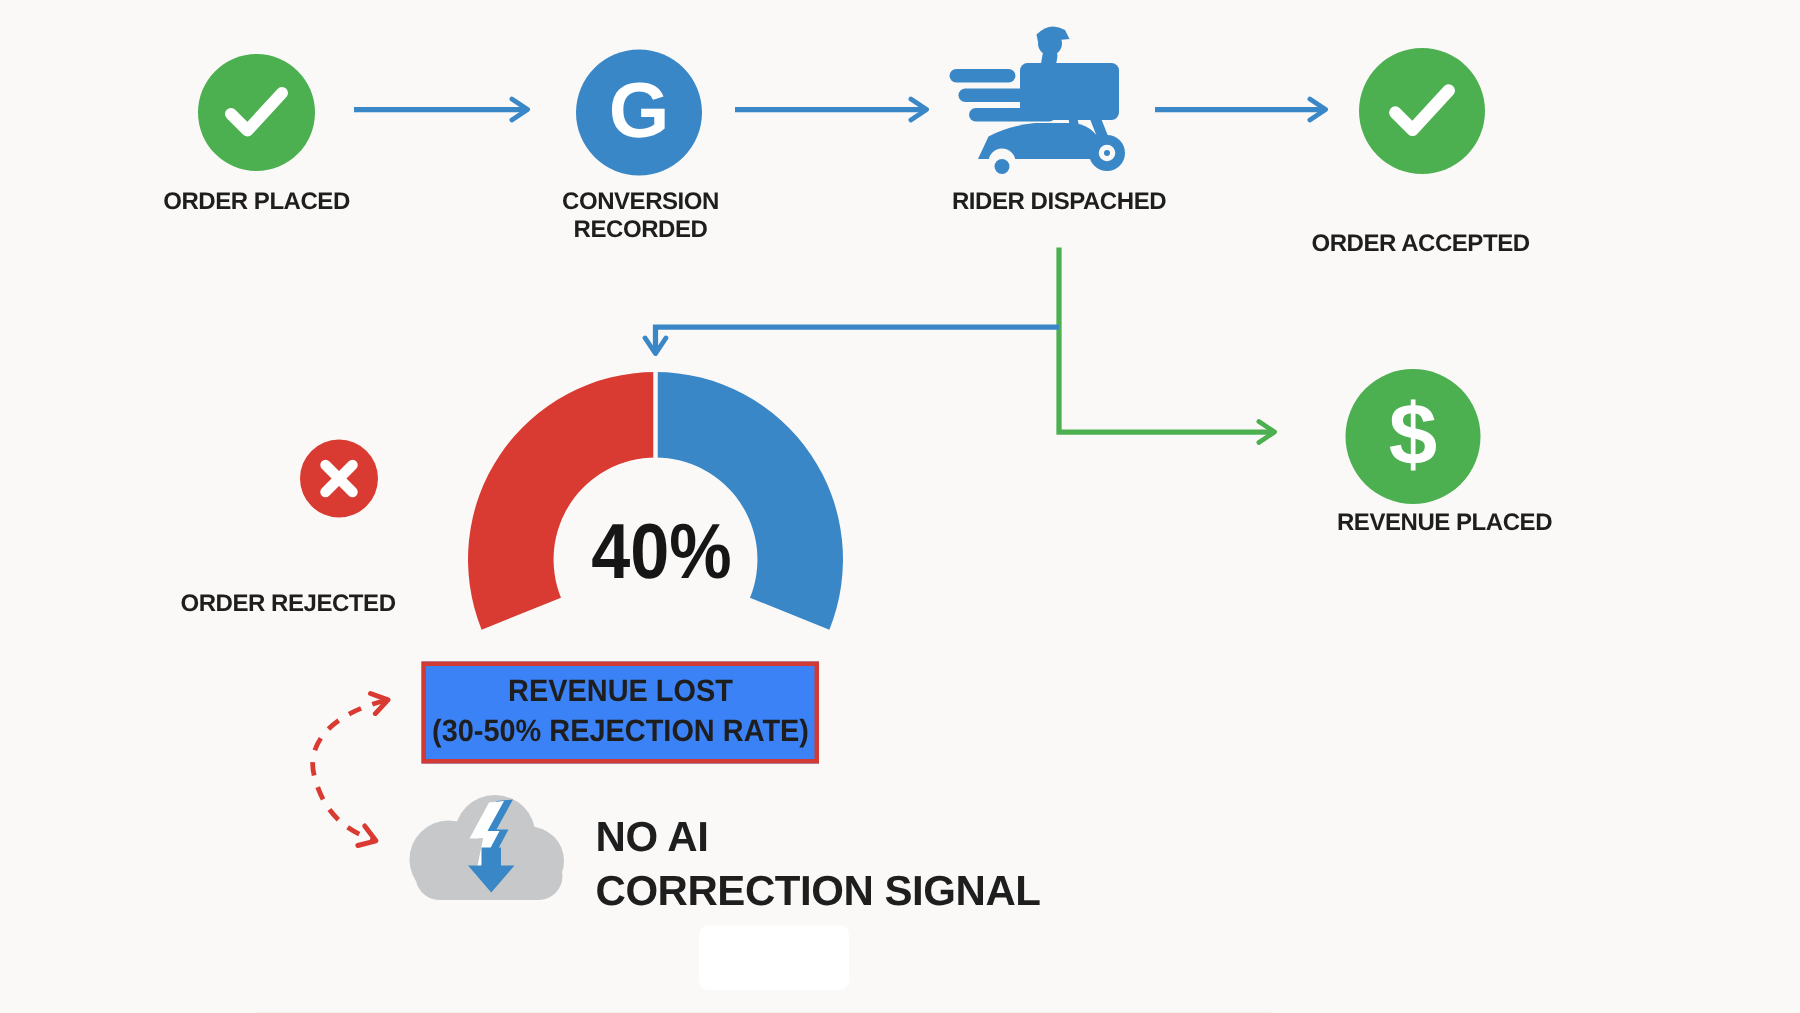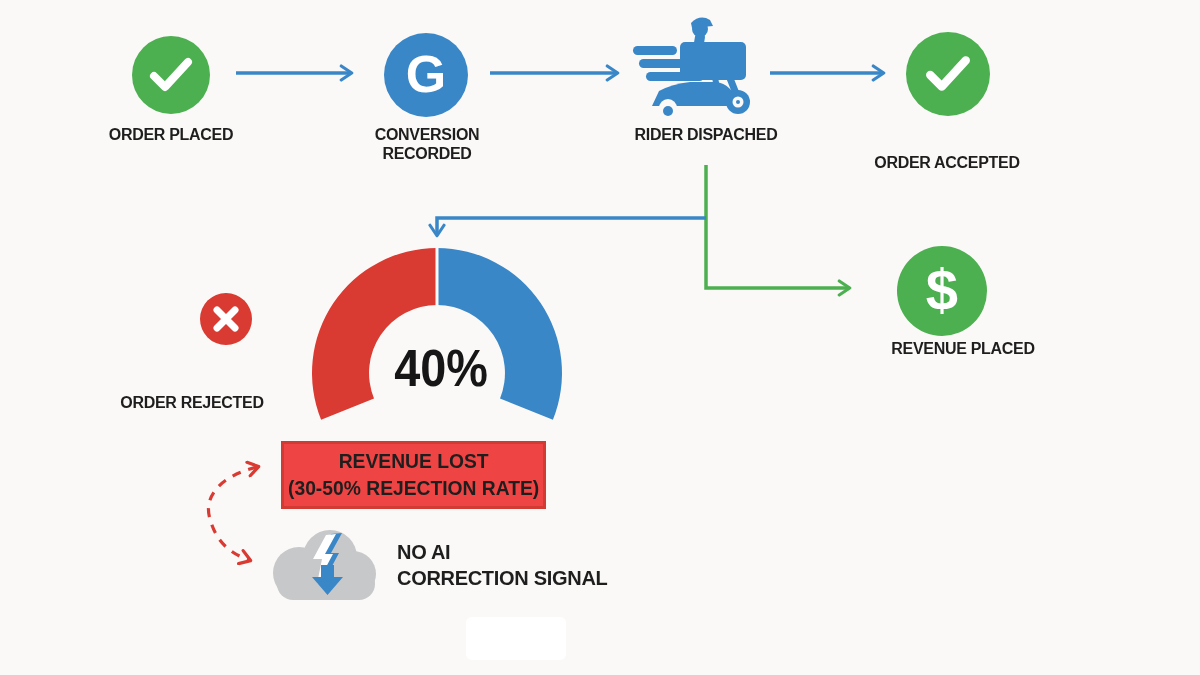--- a/index.html
+++ b/index.html
@@ -27,21 +27,21 @@
   }
   .left-label{transform:none;text-align:left;}
 
   .gauge-value{
     position:absolute;transform:translateX(-50%) scaleX(0.9);
     font-size:52px;font-weight:700;color:#161616;line-height:1;
   }
 
   .lost-box{
     position:absolute;left:281px;top:441px;width:265px;height:68px;
-    background:#ef4444;border:3px solid #d23b33;box-sizing:border-box;
+    background:#3b82f6;border:3px solid #d23b33;box-sizing:border-box;
     display:flex;flex-direction:column;align-items:center;justify-content:center;
   }
   .lost-box .inner{transform:scaleX(0.94);text-align:center;}
   .lost-line{font-size:20.5px;font-weight:700;line-height:1.3;white-space:nowrap;}
 
   .white-patch{
     position:absolute;left:466px;top:617px;width:100px;height:43px;
     background:#ffffff;border-radius:6px;
   }
 </style>
@@ -154,16 +154,16 @@
 
   <div class="gauge-value" style="left:441px;top:342px;">40%</div>
 
   <div class="lost-box">
     <div class="inner">
       <div class="lost-line">REVENUE LOST</div>
       <div class="lost-line">(30-50% REJECTION RATE)</div>
     </div>
   </div>
 
-  <div class="node-label left-label" style="left:397px;top:540px;font-size:20px;line-height:1.28;">NO AI
+  <div class="node-label left-label" style="left:397px;top:540px;font-size:28px;line-height:1.28;">NO AI
 CORRECTION SIGNAL</div>
 
 </div>
 
 </body></html>

